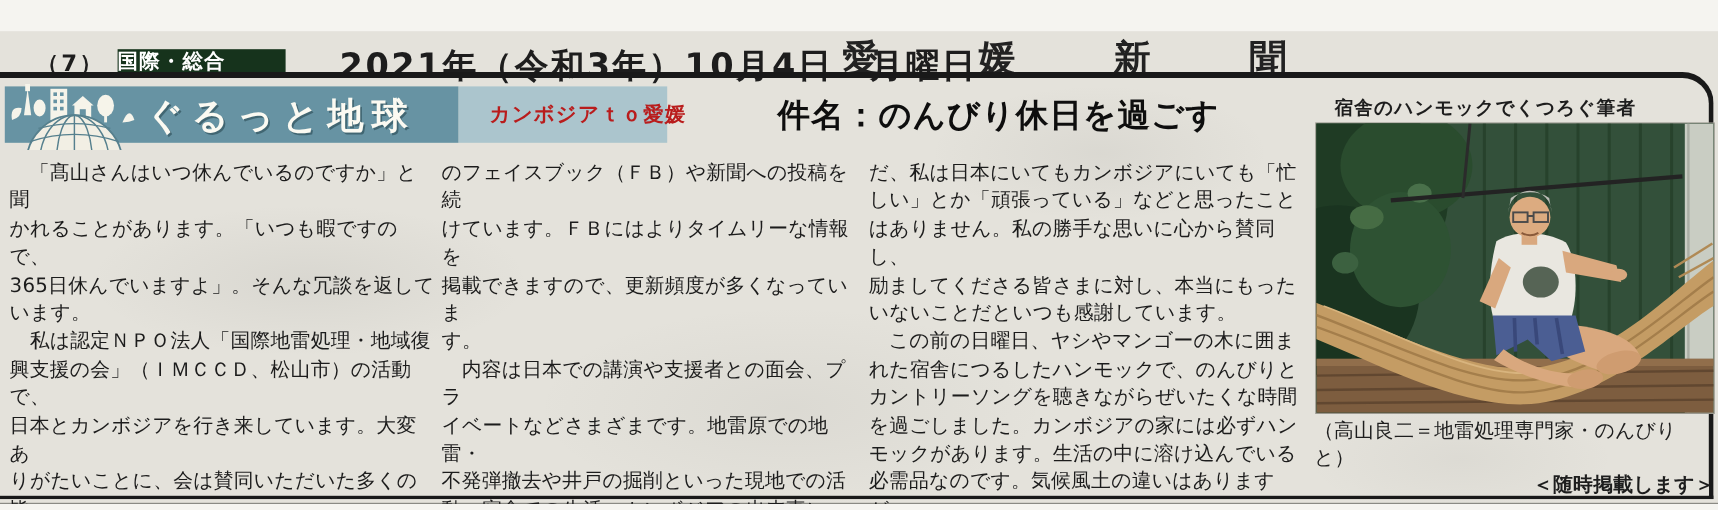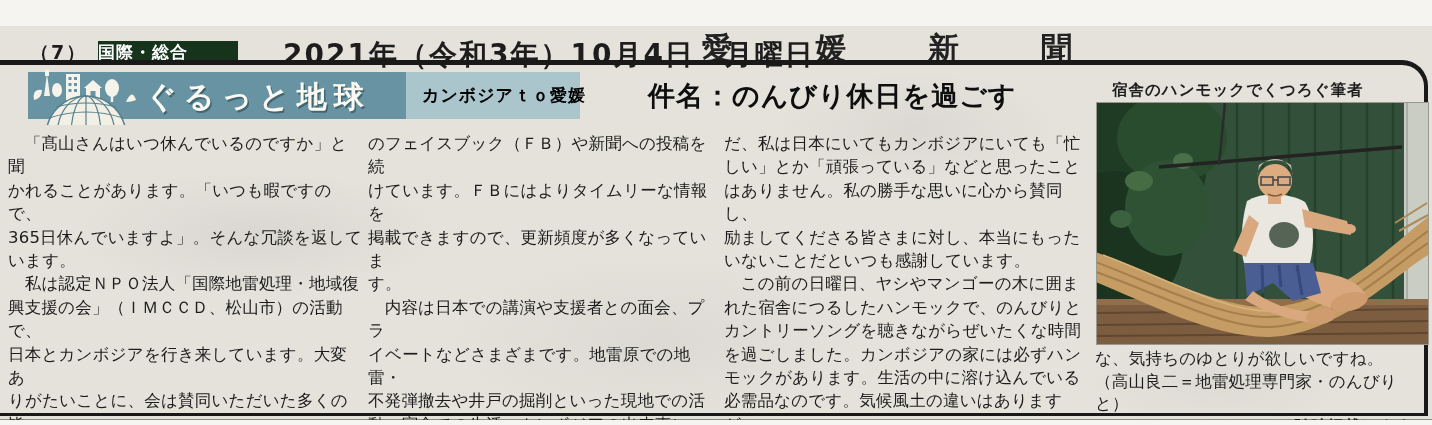--- a/index.html
+++ b/index.html
@@ -22,27 +22,27 @@
     font-size:17px;font-weight:bold;text-align:left;line-height:23px;letter-spacing:1px;}
   .date-line{left:283px;top:36px;font-size:28px;font-weight:bold;letter-spacing:2px;white-space:nowrap;}
   .np-name{left:702px;top:28px;font-size:31px;font-weight:bold;white-space:nowrap;
     font-family:"DejaVu Serif","Liberation Serif",serif;letter-spacing:82px;color:#222;}
   
   .article-box{left:0;top:60px;width:1428px;height:356px;box-sizing:border-box;
     border-top:5px solid #191919;border-right:4px solid #191919;border-bottom:3px solid #191919;
     border-top-right-radius:26px;}
   .bottom-line2{left:0;top:419px;width:1432px;height:1px;background:#8a8a84;}
   
-  .banner{left:28px;top:72px;height:39px;display:flex;}
+  .banner{left:4px;top:72px;height:39px;display:flex;}
   .banner-main{position:relative;width:378px;height:47px;background:#6793a3;}
   .banner-main svg{position:absolute;left:2px;top:-6px;}
   .banner-title{position:absolute;left:118px;top:5px;font-size:30px;font-weight:bold;color:#fbfaf2;
     letter-spacing:7px;white-space:nowrap;text-shadow:1.5px 1.5px 0 rgba(35,65,75,.55);}
   .banner-sub{width:174px;height:47px;background:#abc5cd;display:flex;align-items:center;}
-  .banner-sub span{font-size:17px;font-weight:bold;letter-spacing:1px;padding-left:16px;color:#000000;white-space:nowrap;}
+  .banner-sub span{font-size:17px;font-weight:bold;letter-spacing:1px;padding-left:26px;color:#b91c1c;white-space:nowrap;}
   
   .headline{left:648px;top:78px;font-size:27px;font-weight:bold;letter-spacing:1px;color:#0e0e0e;white-space:nowrap;}
   
   .photo-caption{left:1112px;top:80px;font-size:15.5px;font-weight:bold;letter-spacing:1px;white-space:nowrap;}
   .photo{left:1097px;top:103px;width:331px;height:241px;background:#33503a;box-shadow:0 0 0 1px #9a988f;}
   
   .bodycol{top:132px;font-size:16.5px;line-height:23.4px;letter-spacing:.2px;white-space:pre-line;
     color:#1c1c1c;text-align:left;}
   .col1{left:8px;width:356px;}
   .col2{left:368px;width:352px;}
@@ -210,19 +210,18 @@
 いないことだといつも感謝しています。
 　この前の日曜日、ヤシやマンゴーの木に囲ま
 れた宿舎につるしたハンモックで、のんびりと
 カントリーソングを聴きながらぜいたくな時間
 を過ごしました。カンボジアの家には必ずハン
 モックがあります。生活の中に溶け込んでいる
 必需品なのです。気候風土の違いはありますが、
 日本人にもハンモックに身を任せて過ごすよう</div>
 
   <div class="abs tail">
-    <div>な、気持ちのゆとりが欲しいですね。</div>
     <div>（高山良二＝地雷処理専門家・のんびりと）</div>
     <div class="note">＜随時掲載します＞</div>
   </div>
 
   <div class="scan-bottom"></div>
 </div>
 
 </body></html>

